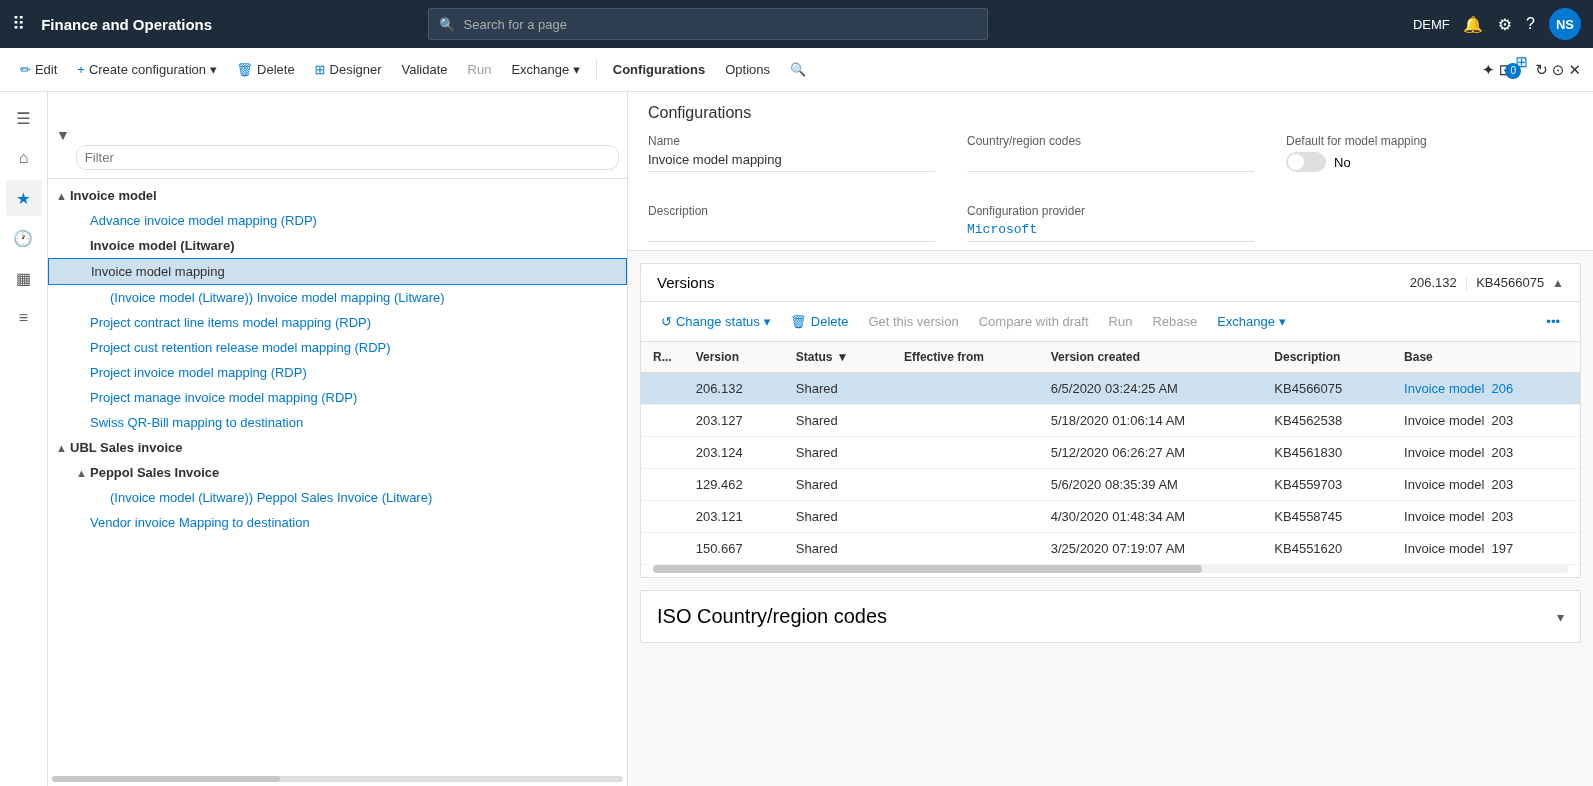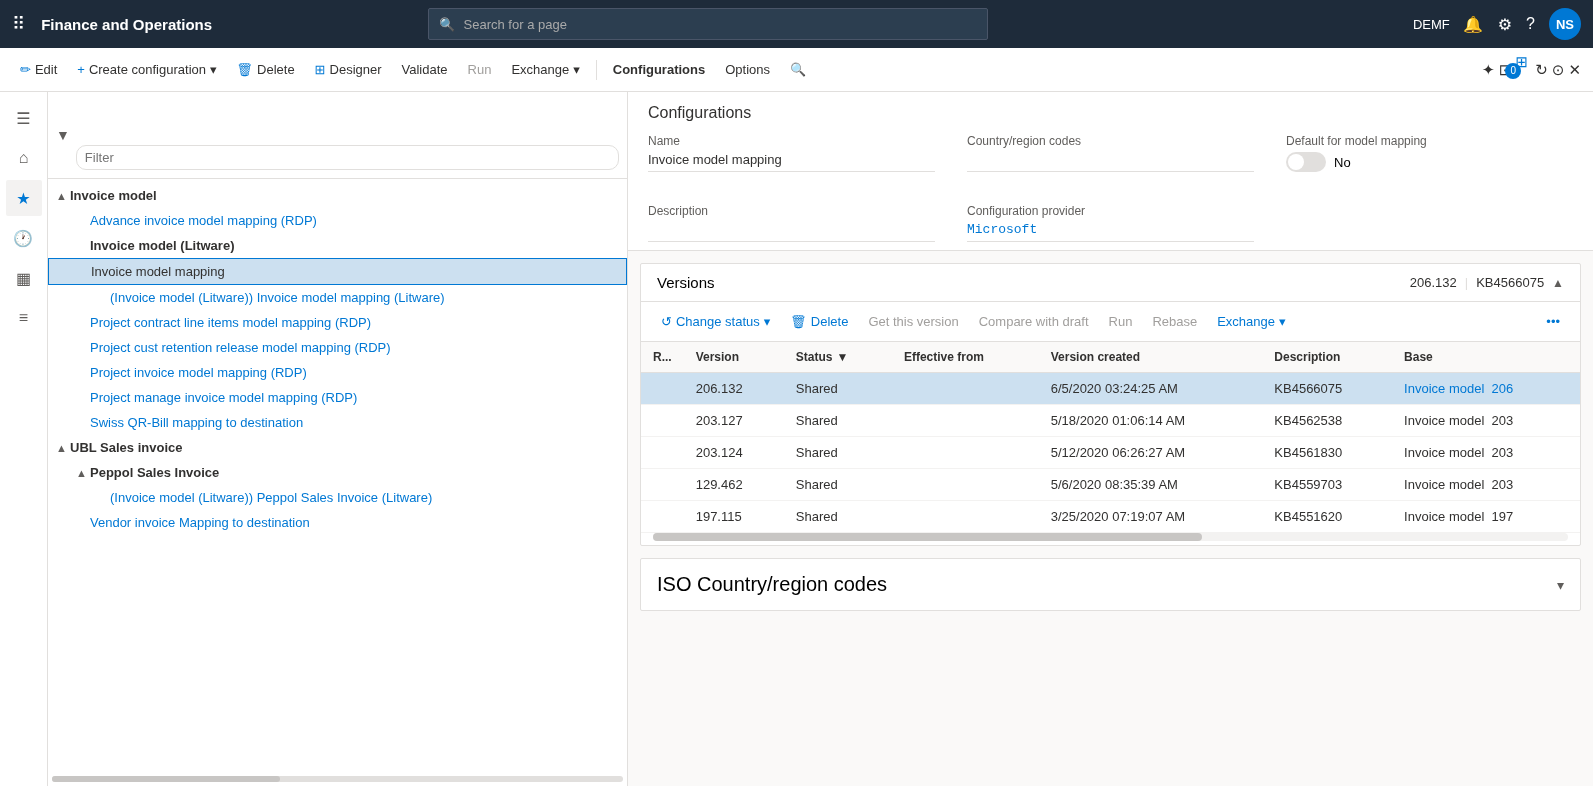--- a/index.html
+++ b/index.html
@@ -555,21 +555,30 @@
     <td></td>
     <td>129.462</td>
     <td>Shared</td>
     <td></td>
     <td>5/6/2020 08:35:39 AM</td>
     <td>KB4559703</td>
     <td class="">Invoice model&nbsp;&nbsp;203</td>
   </tr>
               <tr>
     <td></td>
-    <td>197.115</td>
+    <td>203.121</td>
+    <td>Shared</td>
+    <td></td>
+    <td>4/30/2020 01:48:34 AM</td>
+    <td>KB4558745</td>
+    <td class="">Invoice model&nbsp;&nbsp;203</td>
+  </tr>
+              <tr>
+    <td></td>
+    <td>150.667</td>
     <td>Shared</td>
     <td></td>
     <td>3/25/2020 07:19:07 AM</td>
     <td>KB4551620</td>
     <td class="">Invoice model&nbsp;&nbsp;197</td>
   </tr>
             </tbody>
         </table>
       </div>
 

